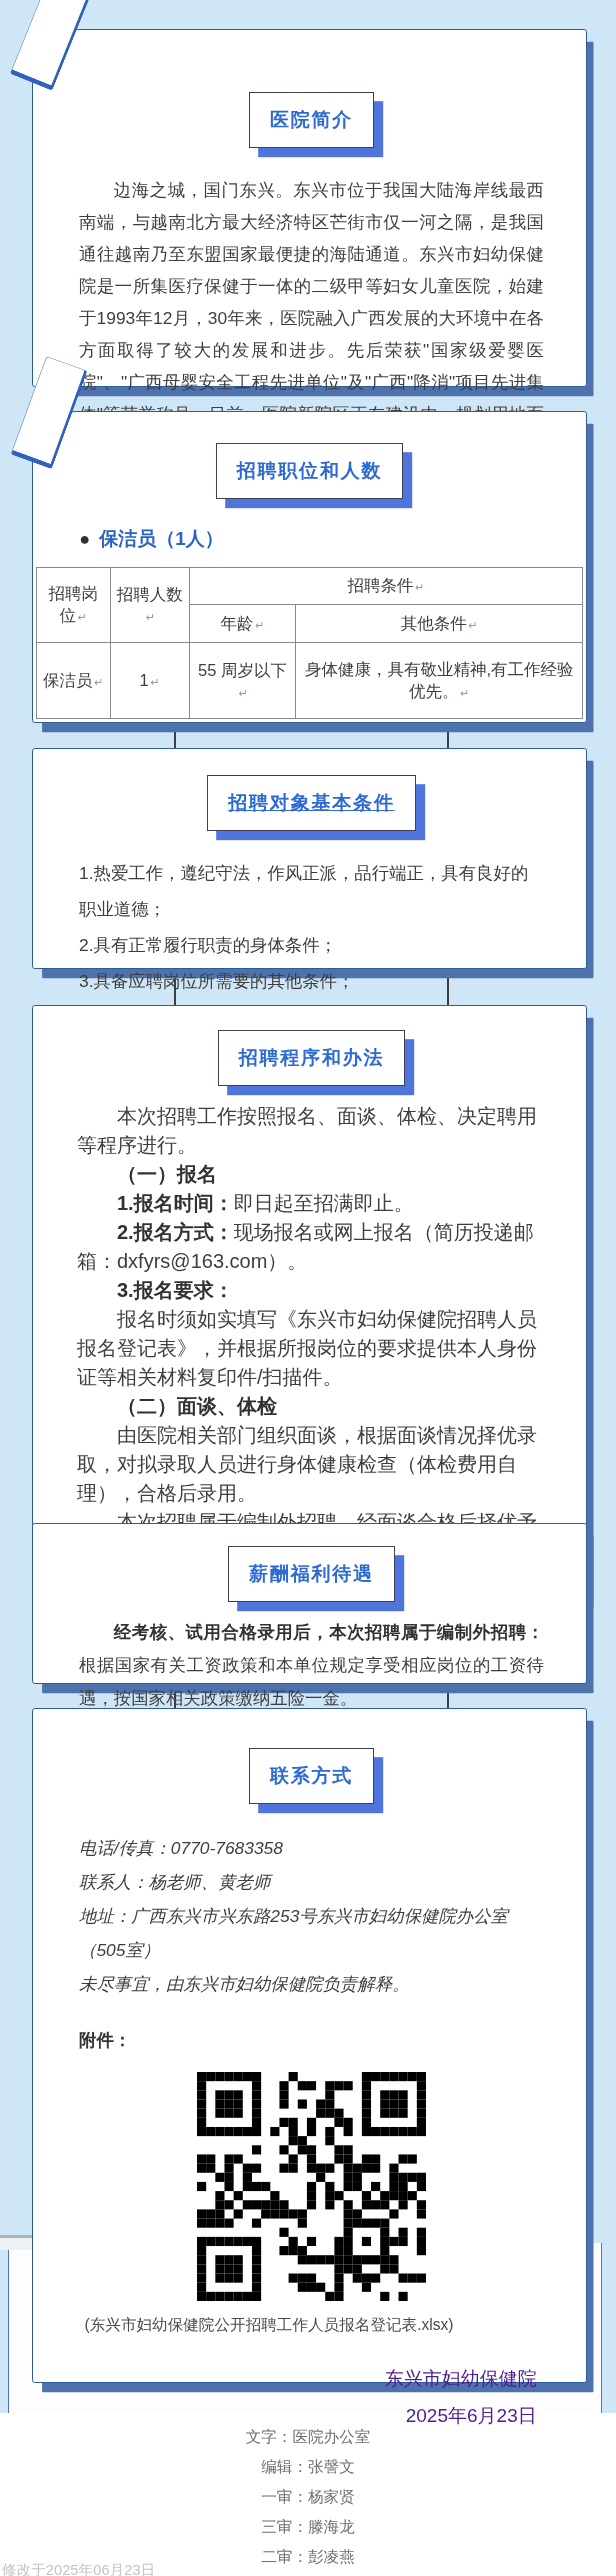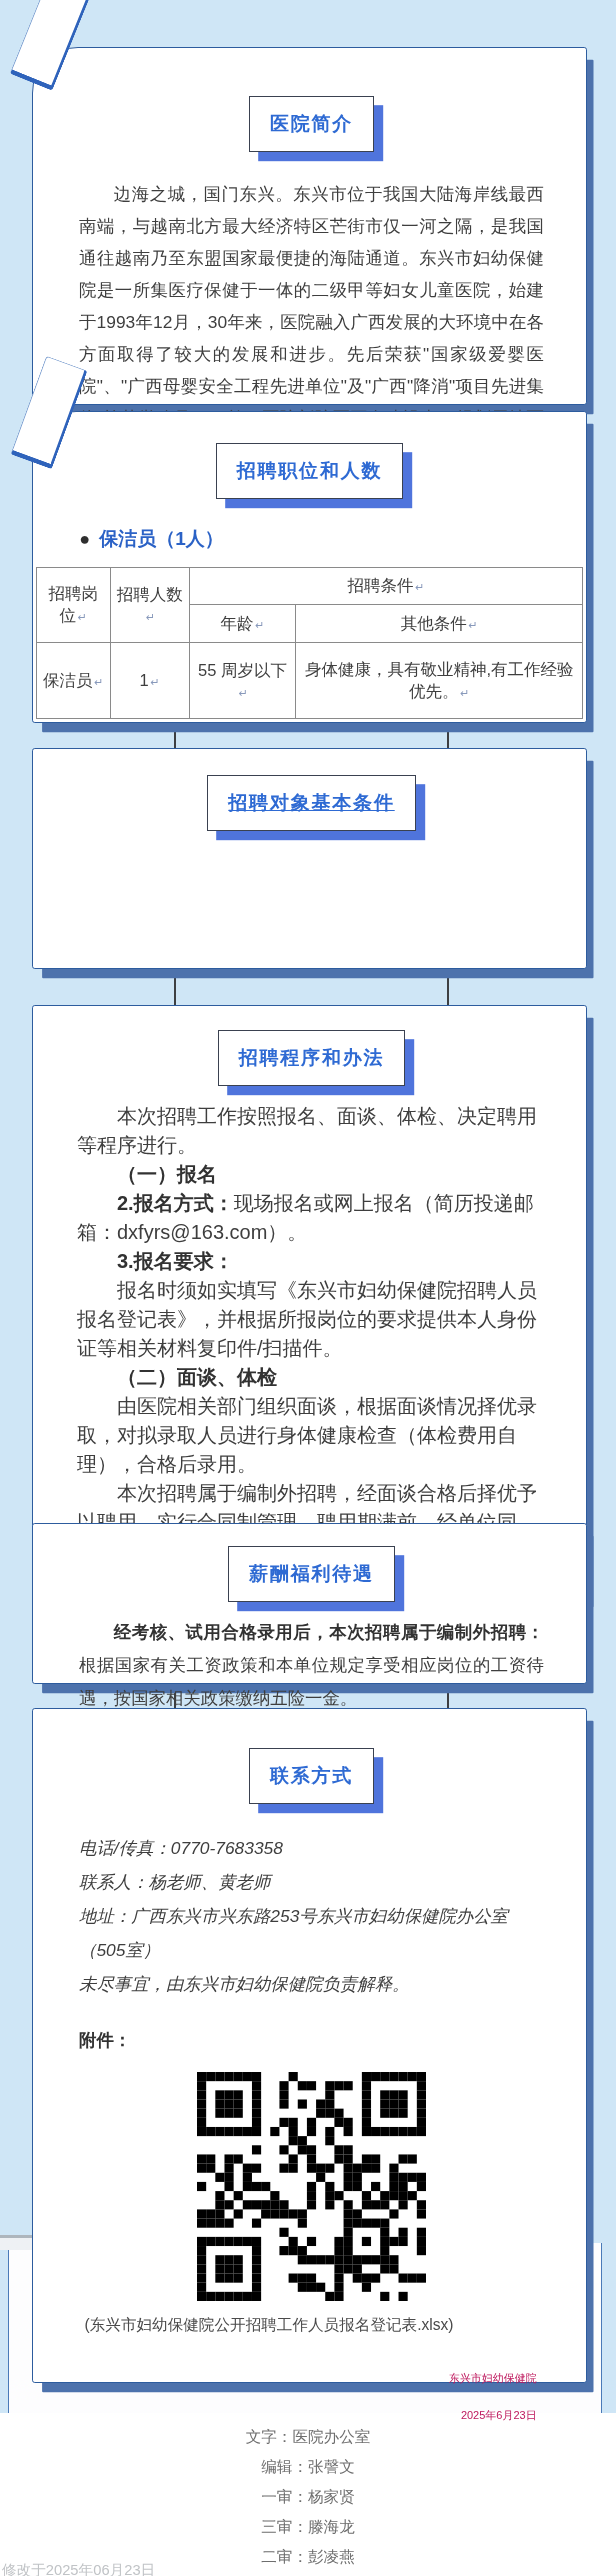--- a/index.html
+++ b/index.html
@@ -6,21 +6,21 @@
   .page{position:relative;width:616px;height:2576px;overflow:hidden;background:#fff;
         font-family:"Liberation Sans","DejaVu Sans",sans-serif;}
   .blue-panel{position:absolute;left:0;top:0;width:616px;height:2243px;background:#cfe6f6;}
   .paper-strip{position:absolute;left:0;top:2243px;width:616px;height:170px;background:#cfe6f6;}
   .paper-inner{position:absolute;left:8.3px;top:0;width:594px;height:170px;background:#fdfdfe;
         border-left:1.8px solid #4a7ab8;border-right:1.8px solid #4a7ab8;box-sizing:border-box;}
   .tear-band{position:absolute;left:0;top:2235px;width:33px;height:14.7px;
         background:linear-gradient(180deg,#aeb6bd 0 2.8px,#eef1f4 2.8px);}
   .card{position:absolute;left:32px;width:555px;background:#fff;border:1.8px solid #2d5c9e;
         box-sizing:border-box;box-shadow:8.3px 11px 0 -1.8px #4d72ac;border-radius:2.8px;}
-  .card1{top:47px;height:358px;border-radius:46px 2.8px 2.8px 2.8px;padding:2px 42px 0 46px;}
+  .card1{top:29px;height:358px;border-radius:46px 2.8px 2.8px 2.8px;padding:16px 42px 0 46px;}
   .card2{top:411px;height:312px;border-radius:44px 2.8px 2.8px 2.8px;padding:0;}
   .card3{top:748px;height:221px;padding:0 42px 0 46px;}
   .card4{top:1005px;height:593px;padding:0 40px 0 44px;}
   .card5{top:1523px;height:161px;padding:0 42px 0 46px;}
   .card6{top:1708px;height:675px;padding:0 42px 0 46px;}
   .hbox{display:table;margin:0 auto;background:#fff;border:0.9px solid #3a4150;
         padding:13.8px 20px;box-shadow:9.2px 9.2px 0 #4f74dc;
         font-size:19px;font-weight:bold;color:#2e6ad3;letter-spacing:1.8px;white-space:nowrap;}
   .card1 .hbox{margin-top:46px;}
   .card2 .hbox{margin-top:31px;}
@@ -43,21 +43,21 @@
   .proc-lines{margin-top:16.5px;}
   .proc-lines p{line-height:29px;margin:0;font-size:20px;}
   .proc-lines b{color:#323232;}
   .salary-p{line-height:33px;margin:14.7px 0 0;text-align:justify;}
   .salary-p b{color:#323232;}
   .contact-lines{margin-top:27.5px;font-style:italic;}
   .contact-lines p{line-height:34px;margin:0;}
   .att{margin:22px 0 0;font-weight:bold;color:#323232;line-height:34px;}
   .qr{width:229px;height:229px;margin:14.7px auto 0;}
   .cap{margin:14.7px 0 0 5.5px;font-size:15.6px;color:#4a4a4a;}
-  .sign{margin-top:24px;text-align:right;padding-right:7.3px;line-height:37px;font-size:11px;color:#be185d;}
+  .sign{margin-top:24px;text-align:right;padding-right:7.3px;line-height:37px;font-size:19px;color:#4c1d95;}
   .conn{position:absolute;width:1.8px;background:#3d3f42;}
   .clip{position:absolute;background:#fff;border:1.8px solid #7d9fd0;
         border-right:3.7px solid #2f63bb;border-bottom:5.5px solid #2f63bb;
         border-radius:3.7px;transform:rotate(22deg);}
   .clip1{left:27px;top:-16.5px;width:42px;height:96px;}
   .clip2{left:27px;top:360px;width:40px;height:99px;transform:rotate(20deg);}
   .credits{position:absolute;left:0;top:2422px;width:616px;text-align:center;
         font-size:15.6px;color:#6e6e6e;line-height:30px;}
   .credits p{margin:0;}
   .modified{position:absolute;left:1.8px;top:2561px;font-size:14.7px;color:#c0c3c6;}
@@ -119,29 +119,35 @@
         <td class="datacell"><span>身体健康，具有敬业精神,有工作经验优先。</span><span class="mark">↵</span></td>
       </tr>
     </tbody>
       </table>
   </section>
 
   <section class="card card3">
     <div class="hbox">
       <span>招聘对象基本条件</span>
     </div>
+    <div class="body cond-items">
+      <p>1.热爱工作，遵纪守法，作风正派，品行端正，具有良好的职业道德；</p>
+      <p>2.具有正常履行职责的身体条件；</p>
+      <p>3.具备应聘岗位所需要的其他条件；</p>
+    </div>
   </section>
 
   <section class="card card4">
     <div class="hbox">
       <span>招聘程序和办法</span>
     </div>
     <div class="body proc-lines">
       <p class="ind"><b></b><span>本次招聘工作按照报名、面谈、体检、决定聘用等程序进行。</span></p>
       <p class="ind"><b>（一）报名</b><span></span></p>
+      <p class="ind"><b>1.报名时间：</b><span>即日起至招满即止。</span></p>
       <p class="ind"><b>2.报名方式：</b><span>现场报名或网上报名（简历投递邮箱：dxfyrs@163.com）。</span></p>
       <p class="ind"><b>3.报名要求：</b><span></span></p>
       <p class="ind"><b></b><span>报名时须如实填写《东兴市妇幼保健院招聘人员报名登记表》，并根据所报岗位的要求提供本人身份证等相关材料复印件/扫描件。</span></p>
       <p class="ind"><b>（二）面谈、体检</b><span></span></p>
       <p class="ind"><b></b><span>由医院相关部门组织面谈，根据面谈情况择优录取，对拟录取人员进行身体健康检查（体检费用自理），合格后录用。</span></p>
       <p class="ind"><b></b><span>本次招聘属于编制外招聘，经面谈合格后择优予以聘用，实行合同制管理。聘用期满前，经单位同意，可续签劳动合同。</span></p>
     </div>
   </section>
 
   <section class="card card5">

